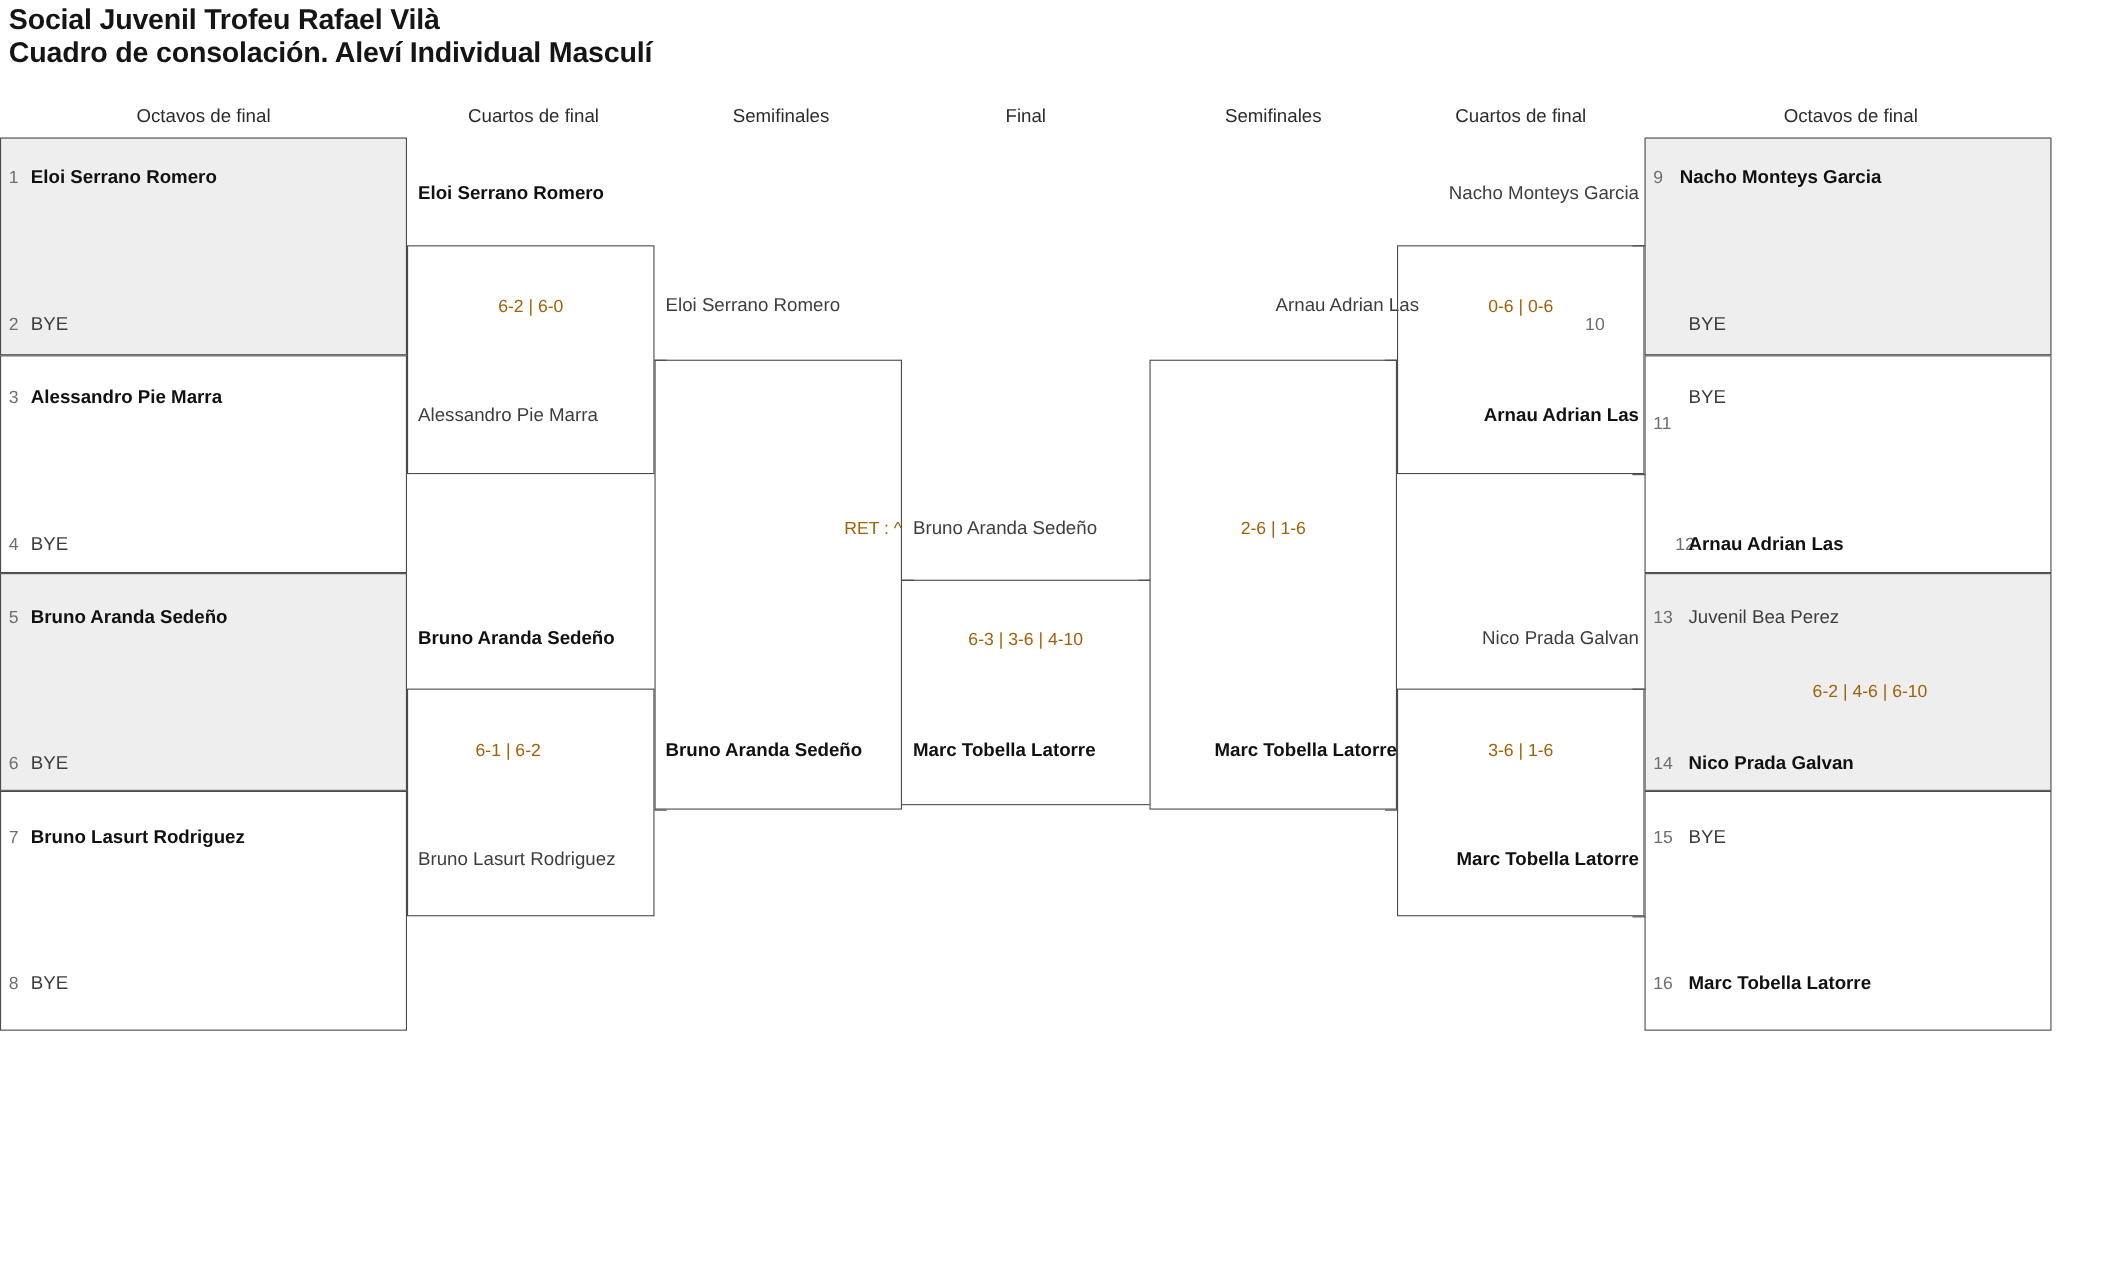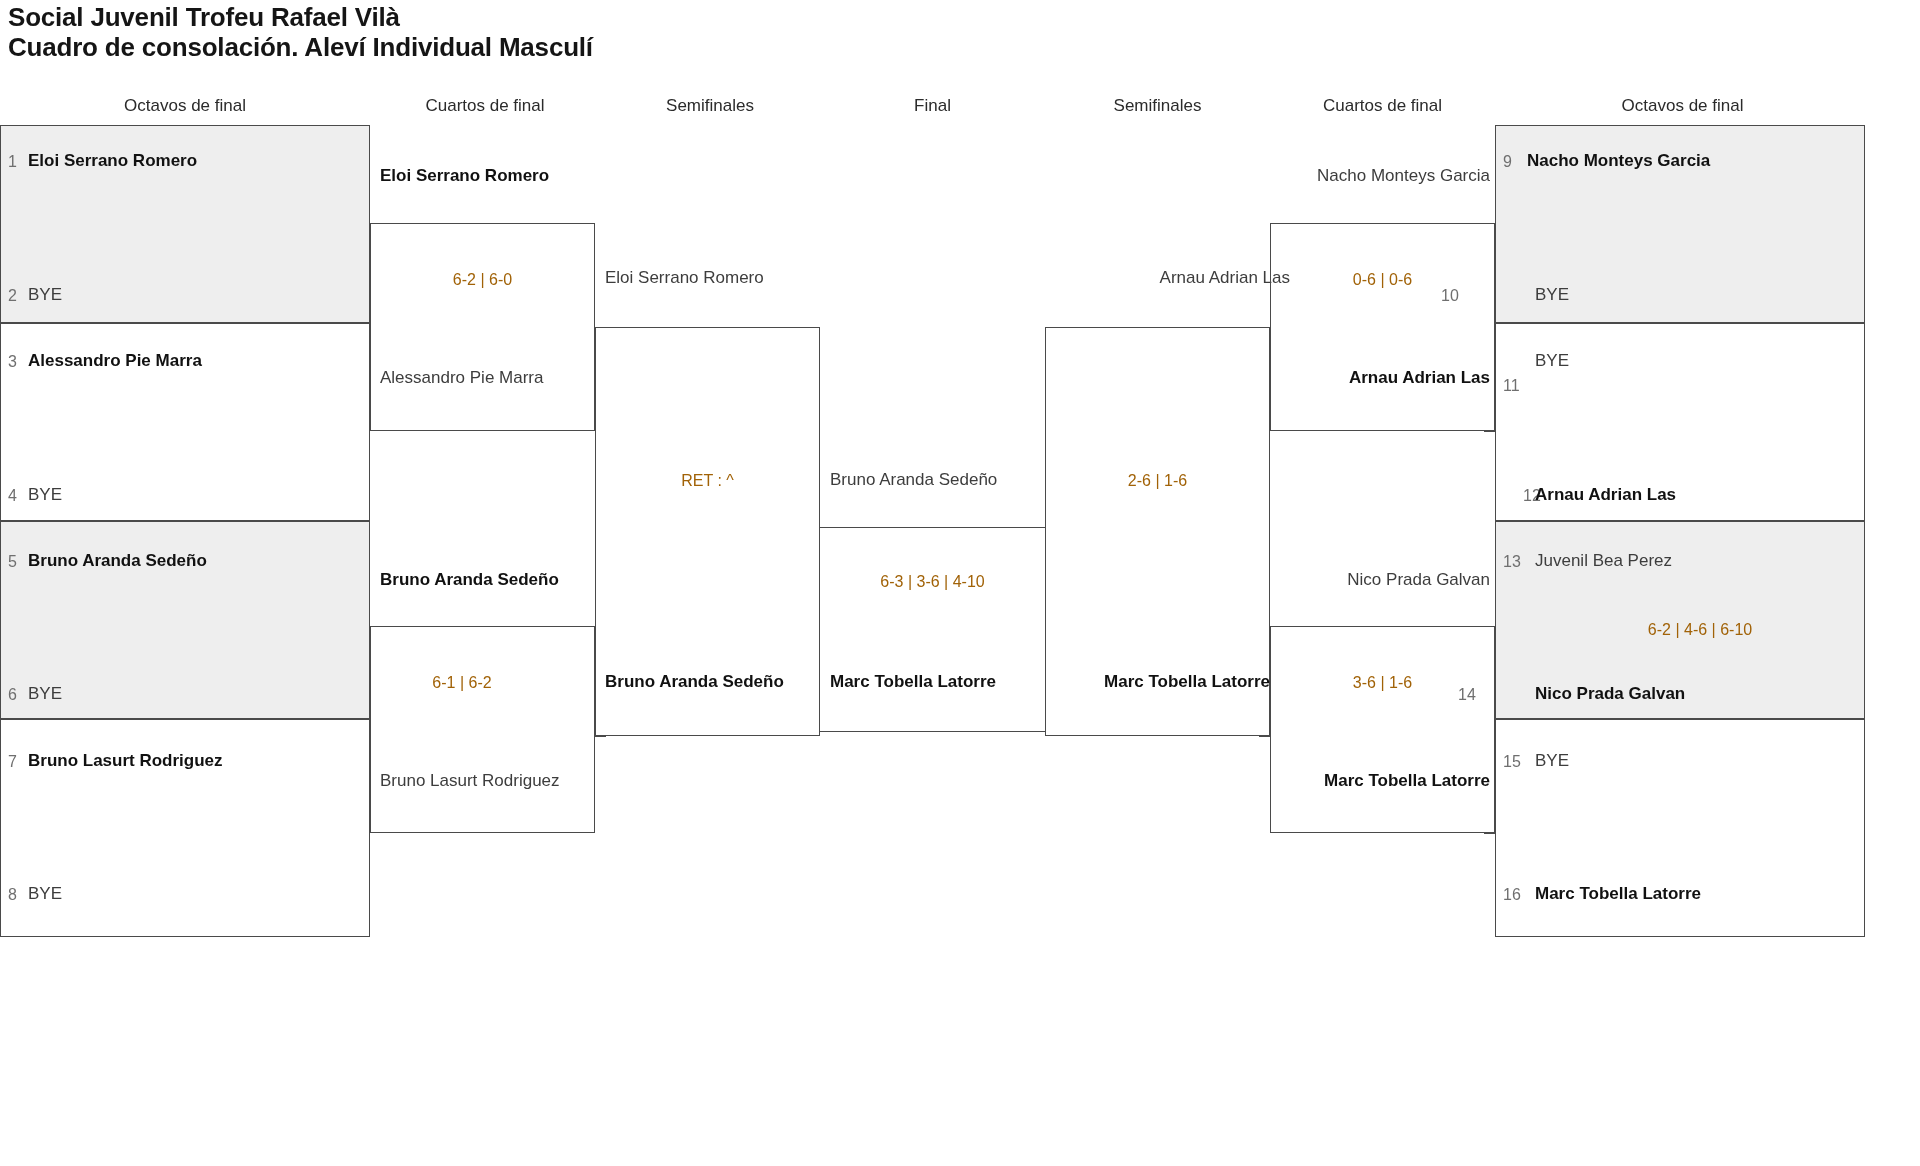--- a/index.html
+++ b/index.html
@@ -108,21 +108,21 @@
   <div class="score" style="left:370px; top:270px; width:225px;">6-2 | 6-0</div>
   <div class="pname" style="left:380px; top:367px;">Alessandro Pie Marra</div>
 
   <div class="pname win" style="left:380px; top:569px;">Bruno Aranda Sedeño</div>
   <div class="frame" style="left:370px; top:626px; width:225px; height:207px;"></div>
   <div class="score" style="left:370px; top:673px; width:184px;">6-1 | 6-2</div>
   <div class="pname" style="left:380px; top:770px;">Bruno Lasurt Rodriguez</div>
 
   <div class="pname" style="left:605px; top:267px;">Eloi Serrano Romero</div>
   <div class="frame" style="left:595px; top:327px; width:225px; height:409px;"></div>
-  <div class="score" style="left:595px; top:471px; width:225px;">RET : ^</div>
+  <div class="score" style="left:595px; top:471px; width:225px;text-align:right;">RET : ^</div>
   <div class="pname win" style="left:605px; top:671px;">Bruno Aranda Sedeño</div>
 
   <div class="pname" style="left:830px; top:469px;">Bruno Aranda Sedeño</div>
   <div class="frame no-l no-r" style="left:820px; top:527px; width:225px; height:205px;"></div>
   <div class="score" style="left:820px; top:572px; width:225px;">6-3 | 3-6 | 4-10</div>
   <div class="pname win" style="left:830px; top:671px;">Marc Tobella Latorre</div>
 
   <div class="pname r" style="left:1035px; top:267px; width:255px;">Arnau Adrian Las</div>
   <div class="frame" style="left:1045px; top:327px; width:225px; height:409px;"></div>
   <div class="score" style="left:1045px; top:471px; width:225px;">2-6 | 1-6</div>
@@ -147,21 +147,21 @@
   <div class="slot" style="left:1495px; top:323px; width:370px; height:198px;"></div>
   <div class="seed" style="left:1503px; top:352px;margin-top:24px;">11</div>
   <div class="pname" style="left:1535px; top:350px;">BYE</div>
   <div class="seed" style="left:1503px; top:486px;margin-left:20px;">12</div>
   <div class="pname win" style="left:1535px; top:484px;">Arnau Adrian Las</div>
 
   <div class="slot shaded" style="left:1495px; top:521px; width:370px; height:198px;"></div>
   <div class="seed" style="left:1503px; top:552px;">13</div>
   <div class="pname" style="left:1535px; top:550px;">Juvenil Bea Perez</div>
   <div class="score" style="left:1540px; top:620px; width:320px;">6-2 | 4-6 | 6-10</div>
-  <div class="seed" style="left:1458px; top:685px;text-align:right;">14</div>
+  <div class="seed" style="left:1503px; top:685px;text-align:right;">14</div>
   <div class="pname win" style="left:1535px; top:683px;">Nico Prada Galvan</div>
 
   <div class="slot" style="left:1495px; top:719px; width:370px; height:218px;"></div>
   <div class="seed" style="left:1503px; top:752px;">15</div>
   <div class="pname" style="left:1535px; top:750px;">BYE</div>
   <div class="seed" style="left:1503px; top:885px;">16</div>
   <div class="pname win" style="left:1535px; top:883px;">Marc Tobella Latorre</div>
 
   <div class="stub" style="left:595px; top:327px; width:11px; height:1px;"></div>
   <div class="stub" style="left:595px; top:736px; width:11px; height:1px;"></div>

